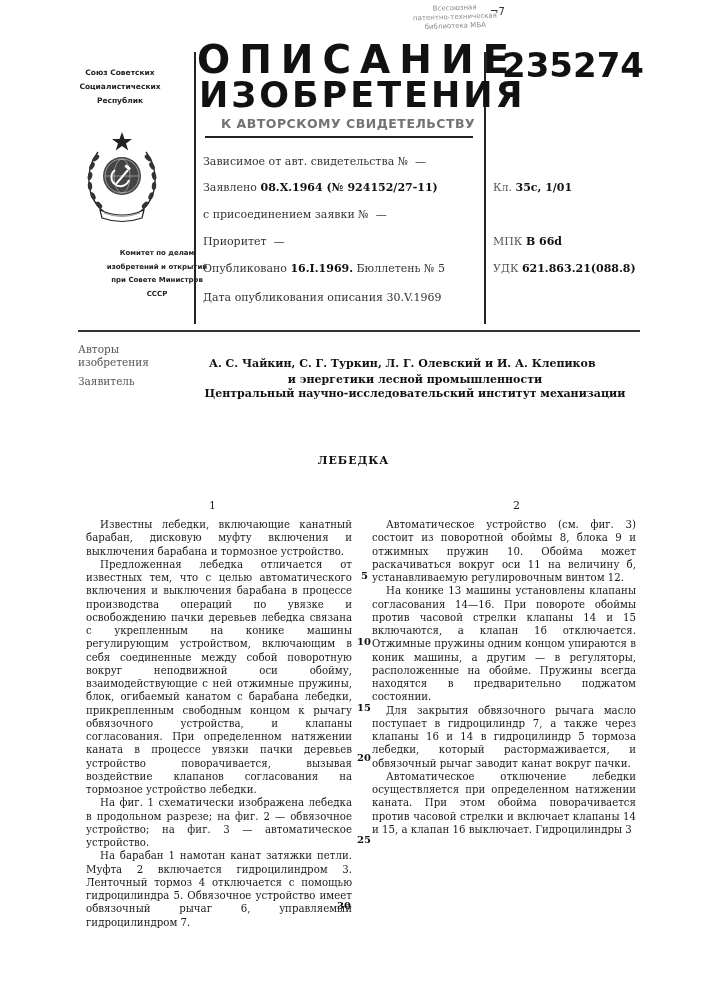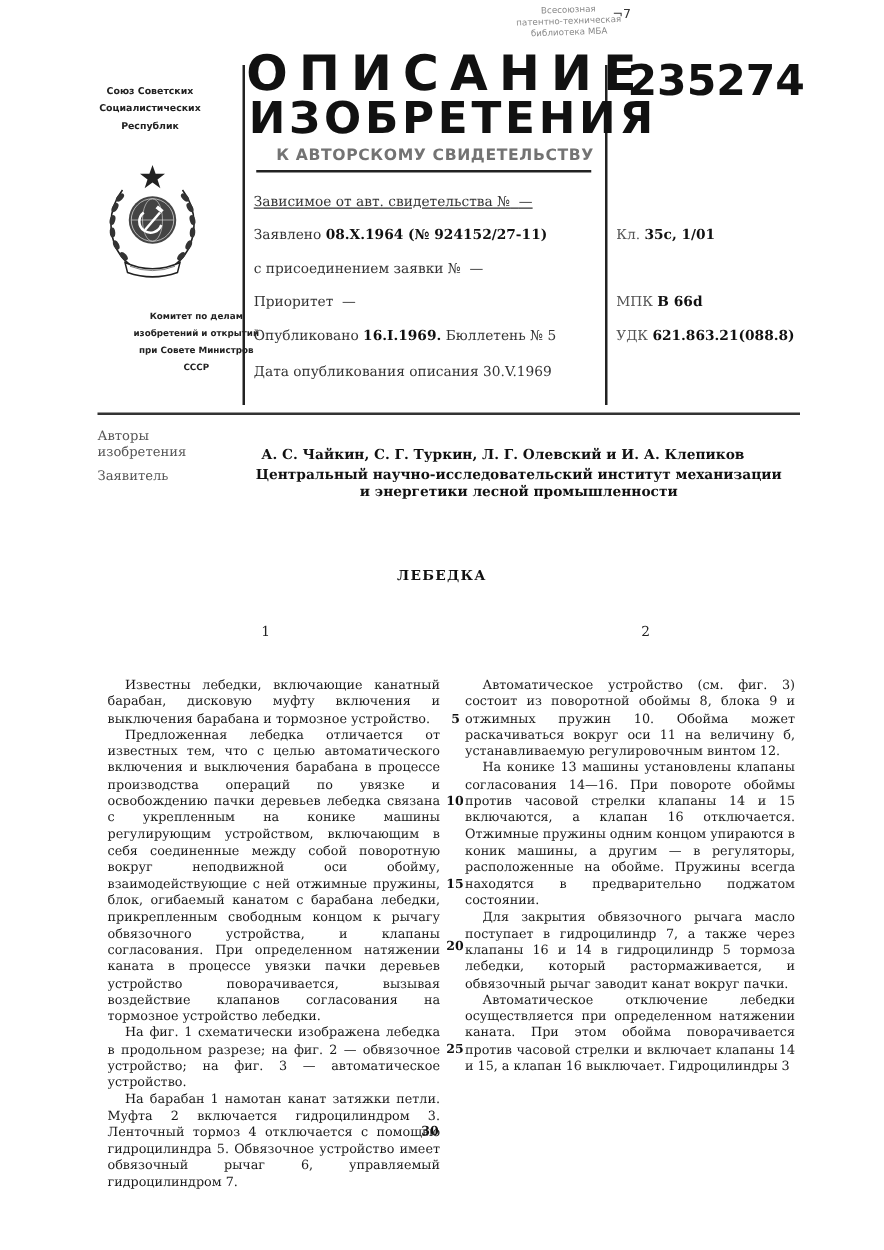--- a/index.html
+++ b/index.html
@@ -35,21 +35,21 @@
 
   .authors-label { left: 78px; top: 343px; font-size: 10.5px; color: #555; line-height: 13px; }
   .authors { left: 209px; top: 357px; font-size: 11px; font-weight: bold; color: #111; }
   .applicant-label { left: 78px; top: 375px; font-size: 10.5px; color: #555; }
   .applicant { left: 200px; top: 373px; width: 430px; text-align: center; font-size: 11px; font-weight: bold; color: #111; line-height: 14px; }
 
   .doc-title { left: 0; width: 707px; top: 454px; text-align: center; font-size: 11px; font-weight: bold; letter-spacing: 1px; color: #111; }
 
   .colnum { font-size: 11px; color: #222; }
 
-  .col { font-family: "DejaVu Serif", serif; font-size: 10.2px; line-height: 13.25px; color: #1a1a1a; text-align: justify; margin-top: 24px; }
+  .col { font-family: "DejaVu Serif", serif; font-size: 10.2px; line-height: 13.25px; color: #1a1a1a; text-align: justify; }
   .col p { margin: 0; text-indent: 14px; }
 
   .ln { font-size: 10px; color: #111; font-weight: bold; }
 </style>
 </head>
 <body>
 
 <div class="abs stamp">
   <div>Всесоюзная</div>
   <div>патентно-техническая</div>
@@ -111,21 +111,21 @@
 <div class="abs vrule" style="left:194px; top:52px; height:272px;"></div>
 <div class="abs vrule" style="left:484px; top:52px; height:272px;"></div>
 
 <div class="abs title1">ОПИСАНИЕ</div>
 <div class="abs title2">ИЗОБРЕТЕНИЯ</div>
 <div class="abs title3">К АВТОРСКОМУ СВИДЕТЕЛЬСТВУ</div>
 <div class="abs title-rule"></div>
 
 <div class="abs patent-no">235274</div>
 
-<div class="abs meta" style="left:203px; top:155px;text-decoration:underline;">
+<div class="abs meta" style="left:203px; top:155px;">
   <span>Зависимое от авт. свидетельства №</span>&nbsp;&nbsp;<span>—</span>
 </div>
 <div class="abs meta" style="left:203px; top:181px;">
   <span>Заявлено</span> <b>08.X.1964 (№ 924152/27-11)</b>
 </div>
 <div class="abs meta" style="left:203px; top:208px;">
   <span>с присоединением заявки №</span>&nbsp;&nbsp;<span>—</span>
 </div>
 <div class="abs meta" style="left:203px; top:235px;">
   <span>Приоритет</span>&nbsp;&nbsp;<span>—</span>
@@ -149,22 +149,22 @@
 
 <div class="abs hrule"></div>
 
 <div class="abs authors-label">
   <div>Авторы</div>
   <div>изобретения</div>
 </div>
 <div class="abs authors">А. С. Чайкин, С. Г. Туркин, Л. Г. Олевский и И. А. Клепиков</div>
 <div class="abs applicant-label">Заявитель</div>
 <div class="abs applicant">
+  <div>и энергетики лесной промышленности</div>
   <div>Центральный научно-исследовательский институт механизации</div>
-  <div>и энергетики лесной промышленности</div>
 </div>
 
 <div class="abs doc-title">ЛЕБЕДКА</div>
 
 <div class="abs colnum" style="left:209px; top:499px;">1</div>
 <div class="abs colnum" style="left:513px; top:499px;">2</div>
 
 <div class="abs col" style="left:86px; top:518px; width:266px;">
   <p>Известны лебедки, включающие канатный барабан, дисковую муфту включения и выключения барабана и тормозное устройство.</p>
   <p>Предложенная лебедка отличается от известных тем, что с целью автоматического включения и выключения барабана в процессе производства операций по увязке и освобождению пачки деревьев лебедка связана с укрепленным на конике машины регулирующим устройством, включающим в себя соединенные между собой поворотную вокруг неподвижной оси обойму, взаимодействующие с ней отжимные пружины, блок, огибаемый канатом с барабана лебедки, прикрепленным свободным концом к рычагу обвязочного устройства, и клапаны согласования. При определенном натяжении каната в процессе увязки пачки деревьев устройство поворачивается, вызывая воздействие клапанов согласования на тормозное устройство лебедки.</p>

